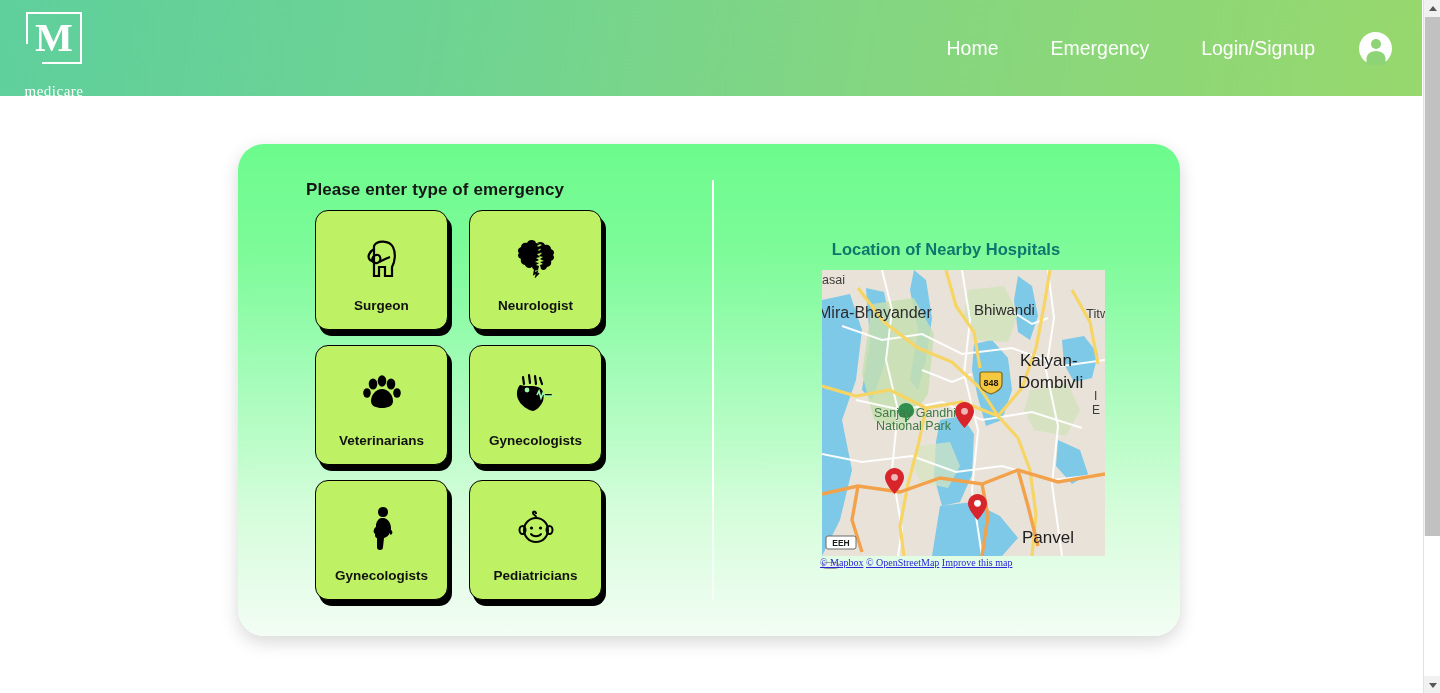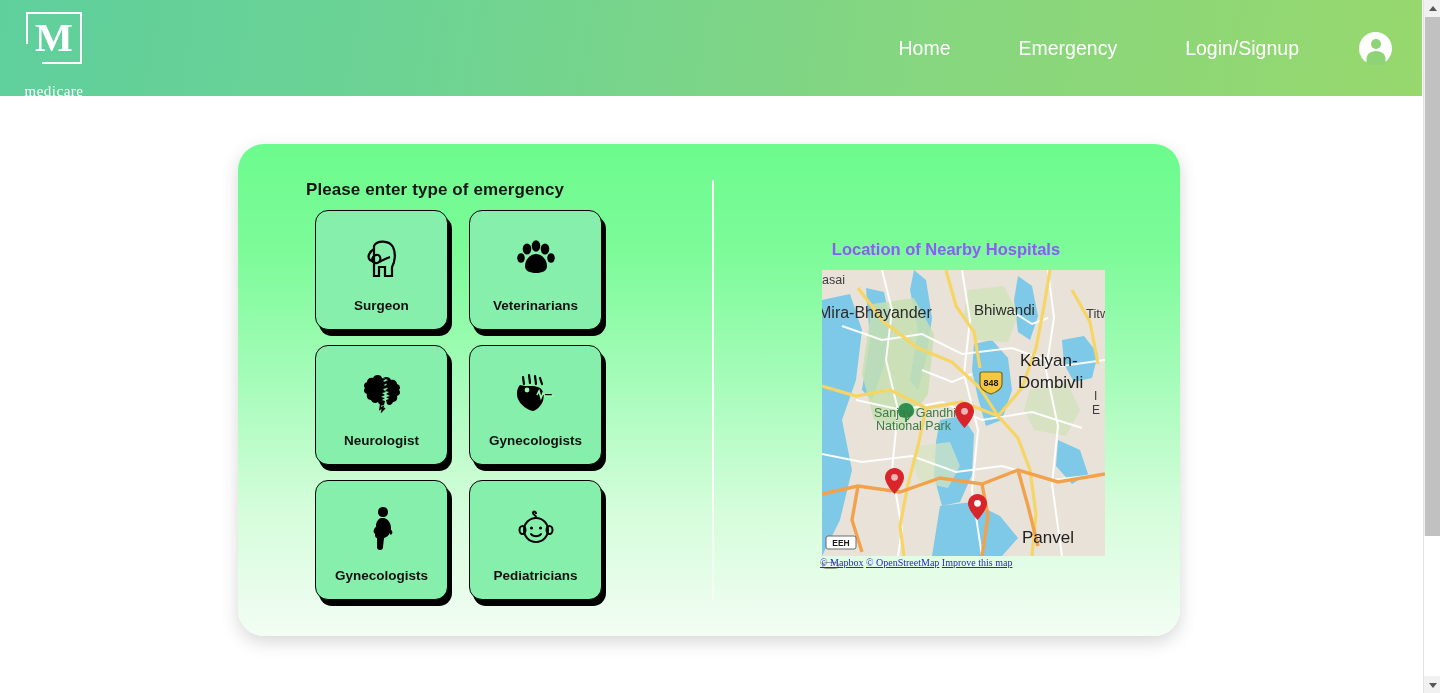--- a/index.html
+++ b/index.html
@@ -37,21 +37,21 @@
     font-size:40px; line-height:1;
   }
   .logo-word {
     text-align:center; color:#fff;
     font-family:"Liberation Serif", serif;
     font-size:15px; letter-spacing:0.5px; margin-top:19px;
   }
 
   .nav {
     position: absolute; right: 22px; top: 0; height: 96px;
-    display: flex; align-items: center; gap: 16px;
+    display: flex; align-items: center; gap: 0;
   }
   .nav-link {
     color: #ffffff;
     font-size: 19.5px;
     text-decoration: none;
     padding: 0 26px;
     white-space: nowrap;
     cursor: pointer;
   }
   .avatar {
@@ -110,21 +110,21 @@
   .card-slot { position: relative; width: 133px; height: 120px; }
   .card-shadow {
     position: absolute; left: 4px; top: 6px;
     width: 133px; height: 120px;
     background: #000000;
     border-radius: 13px;
   }
   .card {
     position: absolute; left: 0; top: 0;
     width: 133px; height: 120px;
-    background: #86efac;
+    background: #bef264;
     border: 1.8px solid #000000;
     border-radius: 13px;
     display: flex; flex-direction: column;
     align-items: center; justify-content: center;
     cursor: pointer;
   }
   .card-icon {
     height: 52px; display:flex; align-items:center; justify-content:center;
     margin-top: 4px;
   }
@@ -134,21 +134,21 @@
   }
 
   
   .right-col {
     position: absolute; left: 712px; top: 144px;
     width: 468px; height: 492px;
   }
   .right-title {
     position: absolute; left: 0; top: 96px; width: 100%;
     text-align: center;
-    font-size: 16.5px; font-weight: 700; color: #8b5cf6;
+    font-size: 16.5px; font-weight: 700; color: #0f766e;
   }
   .map-frame {
     position: absolute; left: 110px; top: 126px;
     width: 283px; height: 286px;
     overflow: hidden;
     background: #e8e0d8;
   }
   .map-canvas { position: absolute; left:0; top:0; width: 283px; height: 286px; }
   .pin { position: absolute; width: 19px; height: 26px; }
   .pin svg { display:block; }
@@ -247,44 +247,44 @@
             </svg>
           </div>
           <div class="card-label">Surgeon</div>
         </div>
       </div>
 
       <div class="card-slot">
         <div class="card-shadow"></div>
         <div class="card">
           <div class="card-icon">
+            <svg width="42" height="40" viewBox="0 0 42 40" fill="#000">
+              <path d="M20 3c-3-2-7-1-8 2-3-1-6 1-6 4-3 1-4 4-2 6-2 2-1 5 2 6-1 3 1 6 4 6 1 3 5 4 7 2 1 3 4 4 6 3l1-4-3-1 3-2-4-1 4-2-3-2 4-1-3-3 4-1-3-3 3-2-4-2 3-2-4-1z"></path>
+              <path d="M22 5c3-2 7-1 8 2 3-1 6 1 6 4 3 1 4 4 2 6 2 2 1 5-2 6 1 3-1 6-4 6-1 3-4 4-6 2l-1-4 3-1-3-2 4-1-4-2 3-2-4-1 3-3-4-1 3-3-3-2 4-2z"></path>
+              <path d="M20 30l-1 6 3-2-1 4 3-3" stroke="#000" stroke-width="1.6" fill="none"></path>
+            </svg>
+          </div>
+          <div class="card-label">Neurologist</div>
+        </div>
+      </div>
+
+      <div class="card-slot">
+        <div class="card-shadow"></div>
+        <div class="card">
+          <div class="card-icon">
             <svg width="40" height="38" viewBox="0 0 40 38" fill="#000">
               <ellipse cx="11" cy="10" rx="4.3" ry="5.6"></ellipse>
               <ellipse cx="20" cy="7" rx="4.3" ry="5.8"></ellipse>
               <ellipse cx="29" cy="10" rx="4.3" ry="5.6"></ellipse>
               <ellipse cx="35" cy="19" rx="3.8" ry="4.8"></ellipse>
               <ellipse cx="5" cy="19" rx="3.8" ry="4.8"></ellipse>
               <path d="M20 15c-6 0-11 6-11 12 0 5 5 7 11 7s11-2 11-7c0-6-5-12-11-12z"></path>
             </svg>
           </div>
           <div class="card-label">Veterinarians</div>
-        </div>
-      </div>
-
-      <div class="card-slot">
-        <div class="card-shadow"></div>
-        <div class="card">
-          <div class="card-icon">
-            <svg width="42" height="40" viewBox="0 0 42 40" fill="#000">
-              <path d="M20 3c-3-2-7-1-8 2-3-1-6 1-6 4-3 1-4 4-2 6-2 2-1 5 2 6-1 3 1 6 4 6 1 3 5 4 7 2 1 3 4 4 6 3l1-4-3-1 3-2-4-1 4-2-3-2 4-1-3-3 4-1-3-3 3-2-4-2 3-2-4-1z"></path>
-              <path d="M22 5c3-2 7-1 8 2 3-1 6 1 6 4 3 1 4 4 2 6 2 2 1 5-2 6 1 3-1 6-4 6-1 3-4 4-6 2l-1-4 3-1-3-2 4-1-4-2 3-2-4-1 3-3-4-1 3-3-3-2 4-2z"></path>
-              <path d="M20 30l-1 6 3-2-1 4 3-3" stroke="#000" stroke-width="1.6" fill="none"></path>
-            </svg>
-          </div>
-          <div class="card-label">Neurologist</div>
         </div>
       </div>
 
       <div class="card-slot">
         <div class="card-shadow"></div>
         <div class="card">
           <div class="card-icon">
             <svg width="46" height="40" viewBox="0 0 46 40" fill="#000">
               <path d="M10 4l1 7M16 2l1 8M22 3l1 8M27 5l2 6" stroke="#000" stroke-width="2.2" fill="none" stroke-linecap="round"></path>
               <path d="M7 12c-3 3-4 9-2 14 3 7 10 11 15 12 4-1 8-5 10-10 1-4 1-8-1-11-2-3-6-4-10-4-5 0-9 0-12-1z"></path>

